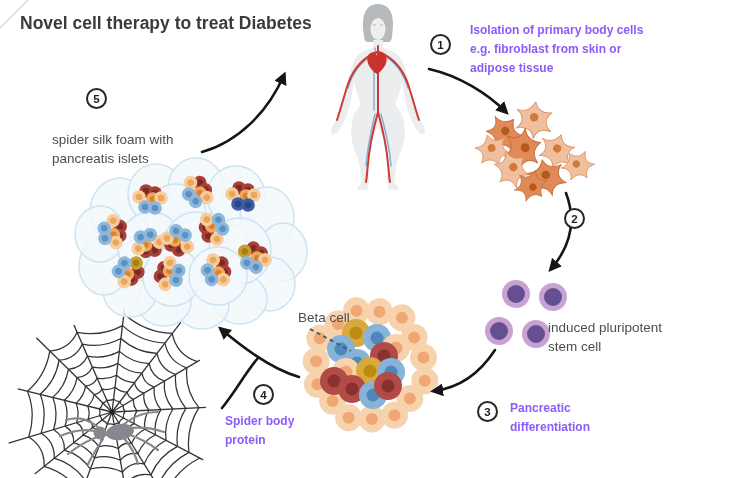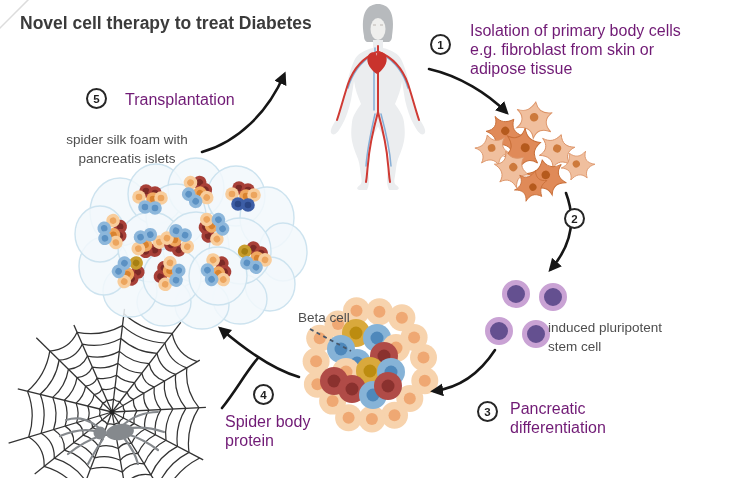--- a/index.html
+++ b/index.html
@@ -1,22 +1,22 @@
 <!DOCTYPE html>
 <html><head>
 <meta charset="utf-8">
 <style>
   html,body{margin:0;padding:0;background:#fff;}
   .canvas{position:relative;width:735px;height:478px;background:#ffffff;overflow:hidden;
           font-family:"Liberation Sans",sans-serif;}
   svg{position:absolute;left:0;top:0;pointer-events:none;}
   .title{position:absolute;left:20px;top:13px;font-size:17.5px;font-weight:700;color:#3b3b3b;}
   .lbl{position:absolute;white-space:pre-line;color:#4e4e4e;font-size:13.5px;line-height:19px;}
-  .bold{font-weight:400;color:#701a75;font-size:16px;}
-  .center{text-align:center;}
+  .bold{font-weight:700;color:#8b5cf6;font-size:12px;}
+  .center{}
   .stepnum{position:absolute;width:21px;height:21px;border:2px solid #262626;border-radius:50%;
            background:#fff;display:flex;align-items:center;justify-content:center;
            font-size:11.5px;font-weight:700;color:#1f1f1f;box-sizing:border-box;}
 </style>
 </head>
 <body>
 
 <div class="canvas">
 
   <svg id="art" width="735" height="478" viewBox="0 0 735 478">
@@ -413,21 +413,20 @@
 
   <div class="stepnum" style="left:253px;top:384px;">
     <span>4</span>
     </div>
   <div class="lbl bold" style="left:225px;top:412px;">Spider body
 protein</div>
 
   <div class="stepnum" style="left:86px;top:88px;">
     <span>5</span>
     </div>
-  <div class="lbl bold" style="left:125px;top:90px;">Transplantation</div>
 
   <div class="lbl center" style="left:52px;top:130px;width:150px;">spider silk foam with
 pancreatis islets</div>
   <div class="lbl" style="left:548px;top:318px;">induced pluripotent
 stem cell</div>
   <div class="lbl" style="left:255px;top:308px;margin-left:43px;">Beta cell</div>
 
 </div>
 
 </body></html>

